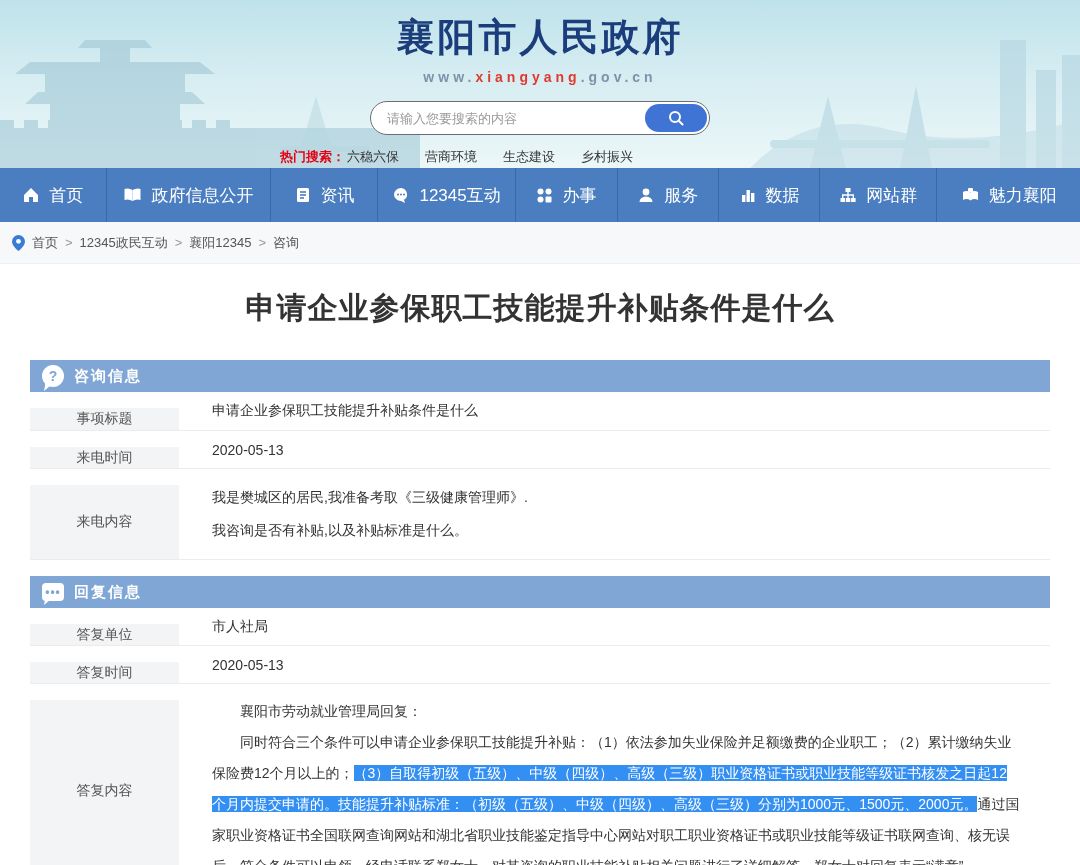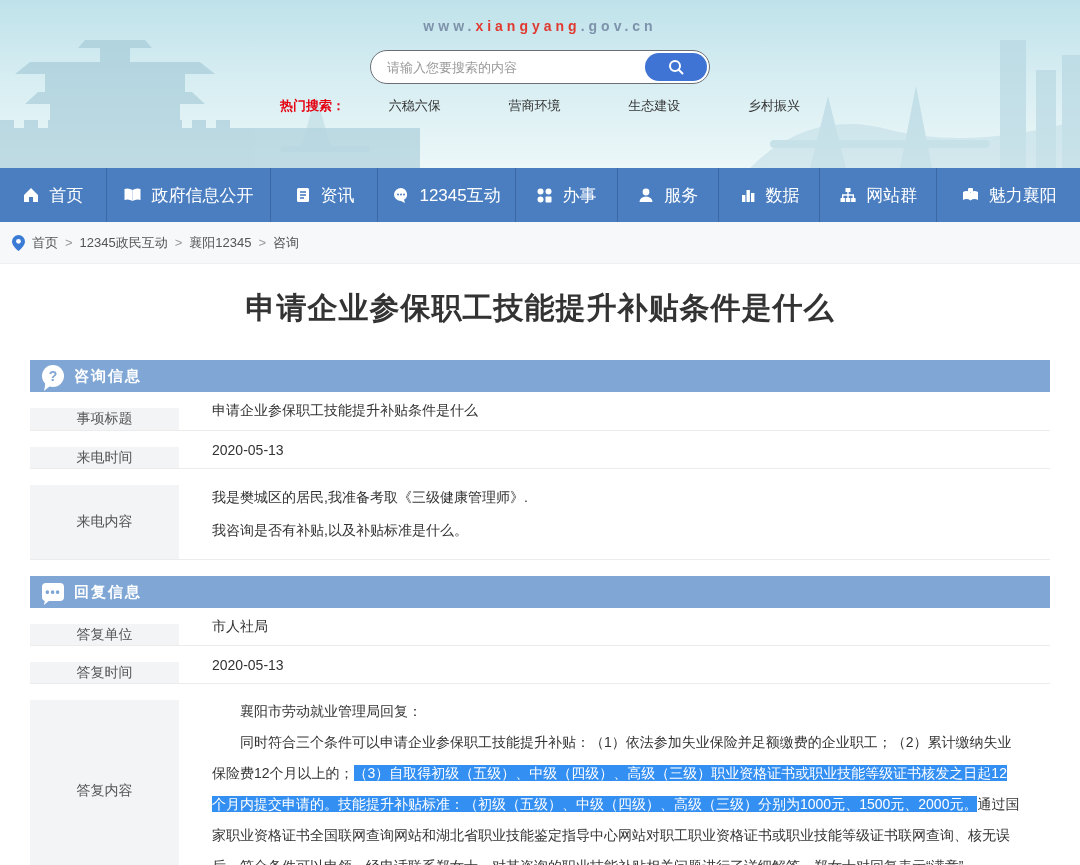--- a/index.html
+++ b/index.html
@@ -15,21 +15,21 @@
   .header-center { position:relative; width:520px; margin:0 auto; text-align:center; padding-top:12px; }
   .site-title { font-size:38px; font-weight:bold; color:#1c3d7c; letter-spacing:3px; }
   .site-url { margin-top:6px; font-size:14px; letter-spacing:4px; color:#7e93ab; font-weight:bold; }
   .site-url .red { color:#e03a30;margin-top:20px; }
   .search-row { position:relative; width:340px; margin:16px auto 0; }
   .search-input { width:340px; height:34px; border:1px solid #6b6f74; border-radius:17px;
     background:#fff; padding:0 76px 0 16px; font-size:13px; color:#0f766e; outline:none; }
   .search-input::placeholder { color:#9a9a9a; }
   .search-btn { position:absolute; right:3px; top:3px; width:62px; height:28px; border:none;
     border-radius:14px; background:#3f74d4; cursor:pointer; display:flex; align-items:center; justify-content:center; }
-  .hot-row { margin-top:13px; font-size:13px; display:flex; justify-content:space-between; align-items:center; }
+  .hot-row { margin-top:13px; font-size:13px; display:flex; justify-content:flex-start; align-items:center; }
   .hot-label { color:#e60012; font-weight:bold; }
   .hot-link { color:#333; text-decoration:none; margin-left:26px; }
 
   
   .main-nav { display:flex; height:54px; background:#4a7ec1; }
   .nav-item { display:flex; align-items:center; justify-content:center; gap:9px;
     color:#fff; font-size:17px; text-decoration:none; border-right:1px solid rgba(20,50,95,.28); }
   .nav-item:last-child { border-right:none; }
   .nav-icon { display:inline-flex; }
 
@@ -109,20 +109,21 @@
       <rect x="286" y="70" width="20" height="98"></rect>
       <rect x="312" y="55" width="18" height="113"></rect>
       <path d="M0,168 Q60,108 140,130 Q220,150 330,120 L330,168 Z" opacity="0.7"></path>
       <polygon points="60,168 78,96 96,168"></polygon>
       <polygon points="150,168 166,86 182,168"></polygon>
       <rect x="20" y="140" width="220" height="8" rx="4"></rect>
     </g>
   </svg>
 
   <div class="header-center">
+    <div class="site-title">襄阳市人民政府</div>
     <div class="site-url"><span>www.</span><span class="red">xiangyang</span><span>.gov.cn</span></div>
     <div class="search-row">
       <input class="search-input" type="text" placeholder="请输入您要搜索的内容" style="">
       <button class="search-btn">
         <span class="nav-icon">
           <svg width="18" height="18" viewBox="0 0 18 18">
               <circle cx="8" cy="8" r="5" fill="none" stroke="#fff" stroke-width="2"></circle>
               <line x1="11.5" y1="11.5" x2="15.5" y2="15.5" stroke="#fff" stroke-width="2" stroke-linecap="round"></line>
             </svg>
         </span>

